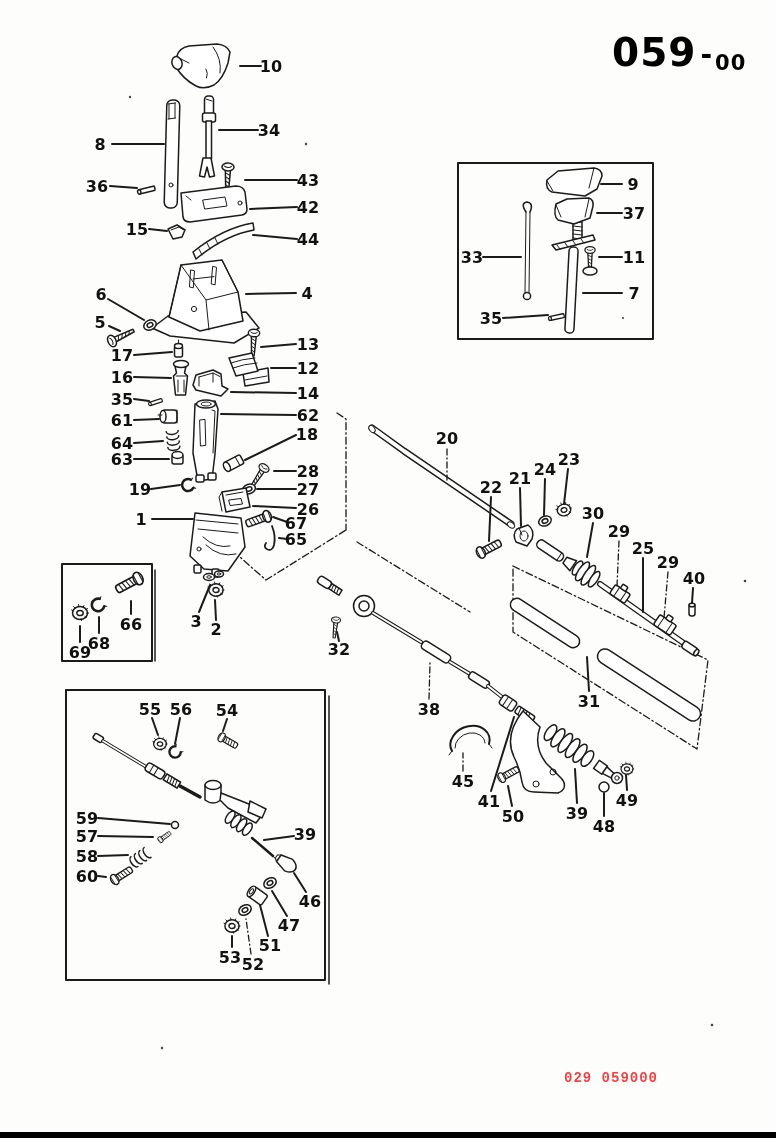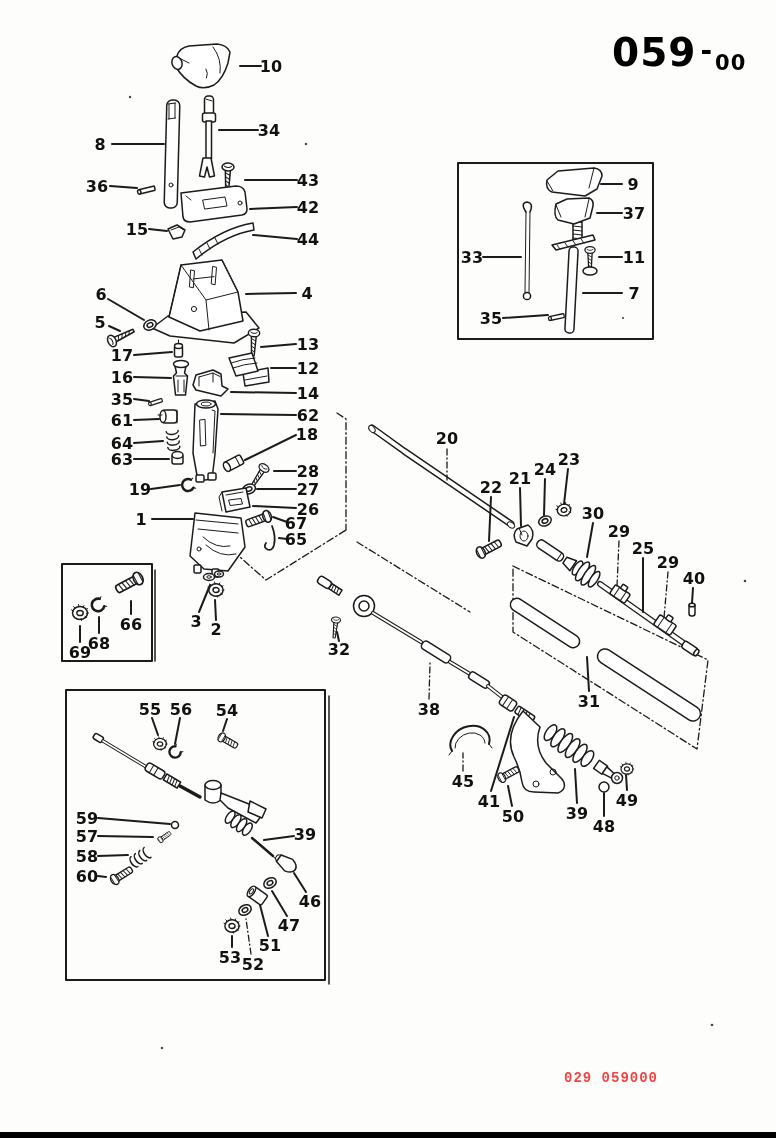--- a/index.html
+++ b/index.html
@@ -1,18 +1,18 @@
 <!DOCTYPE html>
 <html><head>
 <meta charset="utf-8">
 <style>
   html,body{margin:0;padding:0;background:#888;}
   .page{position:relative;width:776px;height:1138px;background:#fdfdfc;overflow:hidden;
         font-family:"DejaVu Sans",sans-serif;}
-  .title{position:absolute;left:612px;top:30px;display:flex;align-items:center;color:#000;}
+  .title{position:absolute;left:612px;top:30px;display:flex;align-items:flex-end;color:#000;}
   .title .code{font-size:39px;font-weight:800;letter-spacing:1px;}
   .title .sep{font-size:28px;font-weight:800;margin:0 3px 4px 4px;}
   .title .suffix{font-size:21px;font-weight:800;margin-top:20px;letter-spacing:1px;}
   .footer{position:absolute;left:564px;top:1070px;font-family:"Liberation Mono",monospace;
           font-size:14px;font-weight:700;color:#ef4444;letter-spacing:1px;}
   .botbar{position:absolute;left:0;bottom:0;width:776px;height:6px;background:#000;}
   svg{position:absolute;left:0;top:0;}
   .ink{stroke:#1b1b1b;stroke-width:1.5;fill:none;stroke-linecap:round;stroke-linejoin:round;}
   .thin{stroke-width:1;}
   .dash{stroke-width:1.3;stroke-dasharray:7 3 1.5 3;}

